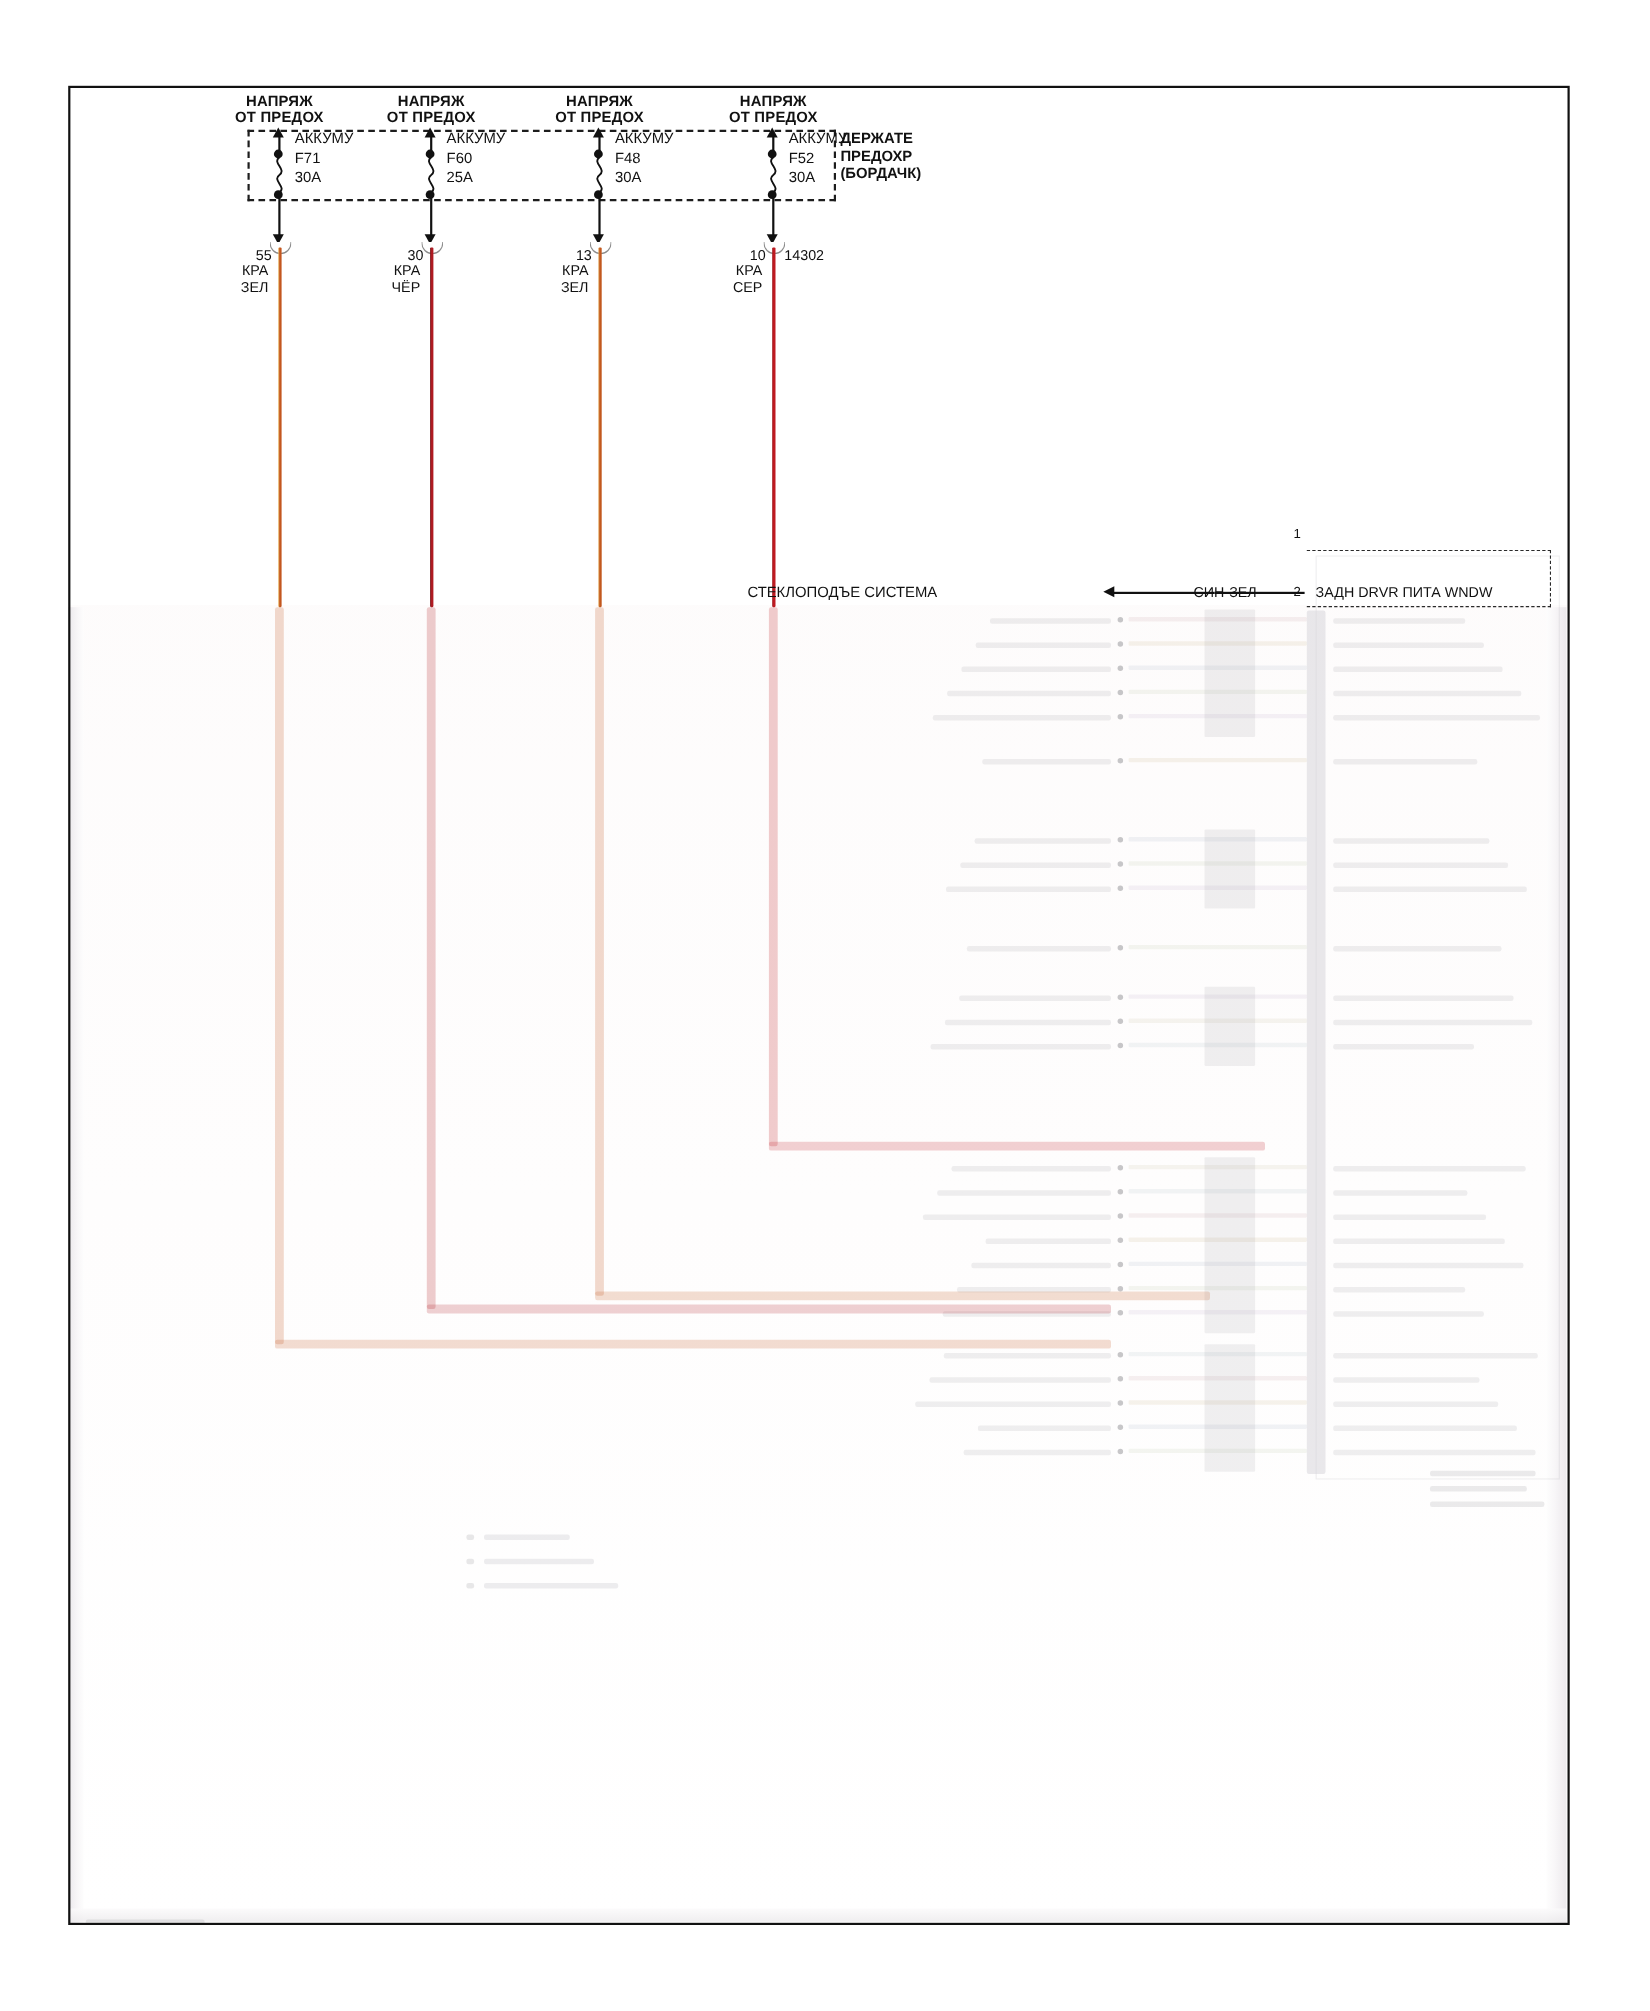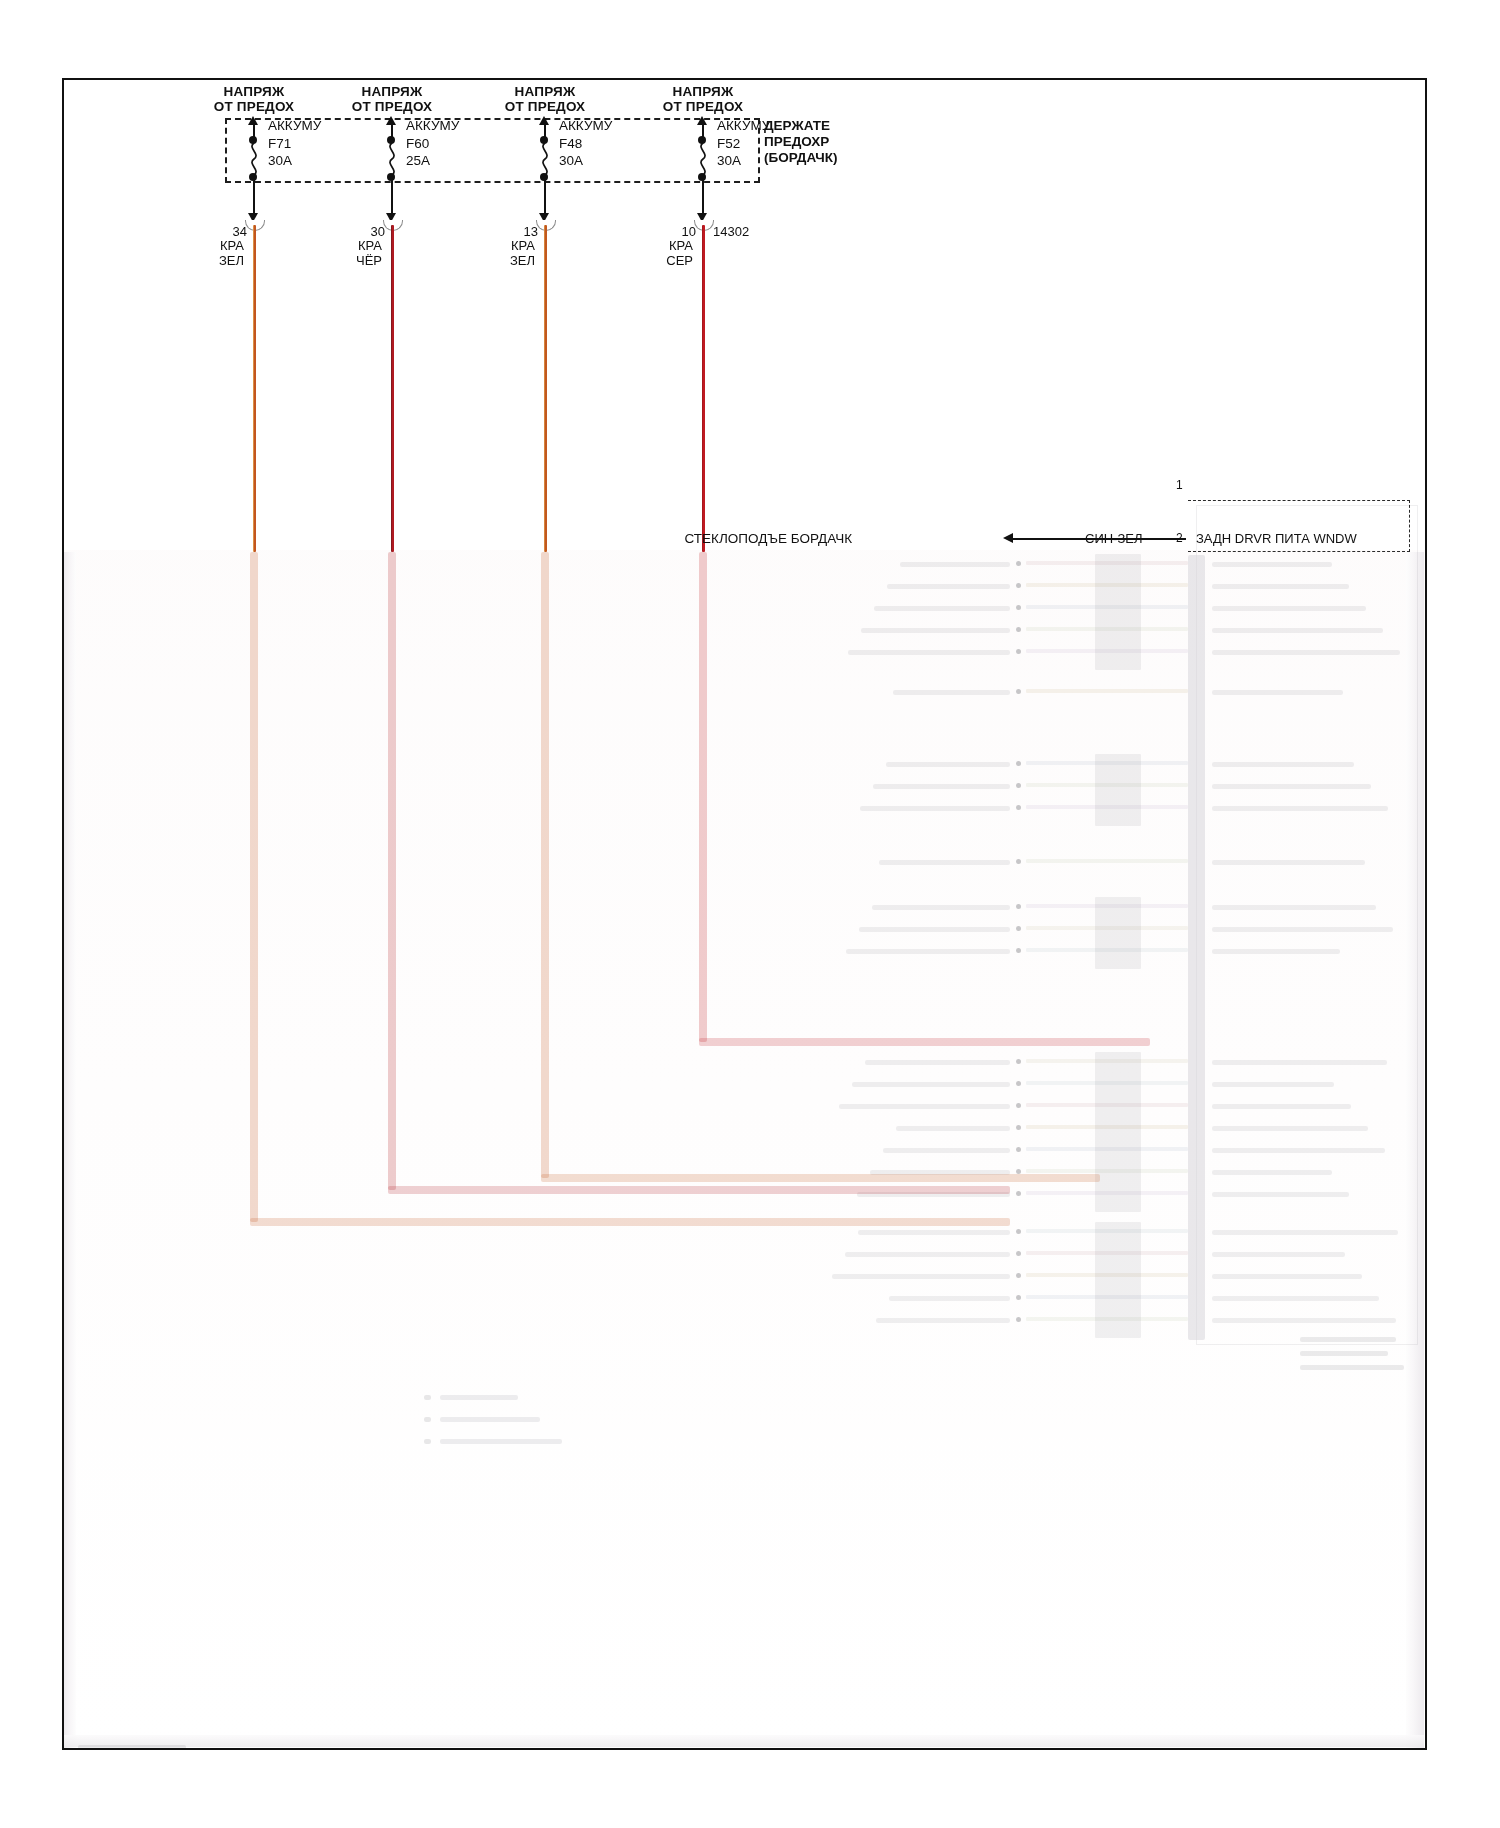--- a/index.html
+++ b/index.html
@@ -439,21 +439,21 @@
           <div class="node-bot"></div>
           <div class="stem-bot"></div>
           <div class="arrow-down"></div>
         </div>
         <div class="fuse-info">
           <div>АККУМУ</div>
           <div>F71</div>
           <div>30A</div>
         </div>
         <div class="exit-arc"></div>
-        <div class="pin-number">34</div>
+        <div class="pin-number">55</div>
       </div>
       <div class="fuse-col" style="left: 392px;">
         <div class="fuse-title">НАПРЯЖ
 ОТ ПРЕДОХ</div>
         <div class="fuse-symbol">
           <div class="arrow-up"></div>
           <div class="stem-top"></div>
           <div class="node-top"></div>
           <div class="squiggle"><svg width="16" height="32" viewBox="0 0 16 32">
               <path d="M8 0 C1 5, 15 11, 8 16 C1 21, 15 27, 8 32" fill="none" stroke="#111" stroke-width="1.7"></path>
@@ -532,21 +532,21 @@
 ЗЕЛ</div>
       <div class="wire-faded" style="left: 541px; top: 552px; width: 8px; height: 626px; background: rgb(194, 88, 30); opacity: 0.22;"></div>
       <div class="wire-faded" style="left: 541px; top: 1174px; width: 559px; height: 8px; background: rgb(194, 88, 30); opacity: 0.2;"></div>
       <div class="wire" style="left: 701.5px; top: 225px; height: 327px; background: linear-gradient(90deg, rgb(154, 20, 25) 0%, rgb(192, 26, 33) 45%, rgb(192, 26, 33) 100%);"></div>
       <div class="wire-label" style="left: 631px; top: 238px; width: 62px;">КРА
 СЕР</div>
       <div class="wire-faded" style="left: 699px; top: 552px; width: 8px; height: 490px; background: rgb(192, 26, 33); opacity: 0.22;"></div>
       <div class="wire-faded" style="left: 699px; top: 1038px; width: 451px; height: 8px; background: rgb(192, 26, 33); opacity: 0.2;"></div>
     </div>
 
-  <div id="system-callout">СТЕКЛОПОДЪЕ БОРДАЧК</div>
+  <div id="system-callout">СТЕКЛОПОДЪЕ СИСТЕМА</div>
   <div id="callout-arrow-line"></div>
   <div id="callout-arrow-head"></div>
   <div id="callout-wire-color">СИН-ЗЕЛ</div>
   <div id="callout-dashed-line"></div>
 
   <div id="target-connector-box"></div>
   <div class="target-pin" style="left:1176px;top:478px;">1</div>
   <div class="target-pin" style="left:1176px;top:531px;">2</div>
   <div id="target-label">ЗАДН DRVR ПИТА WNDW</div>
 

